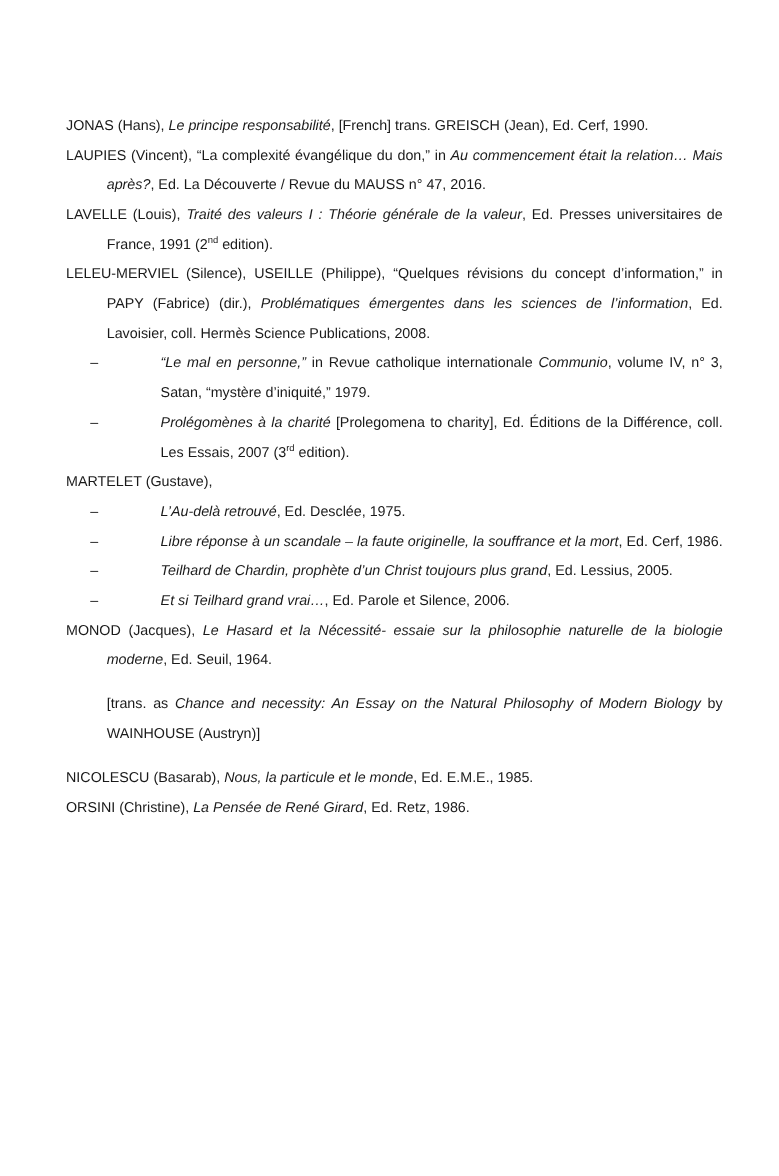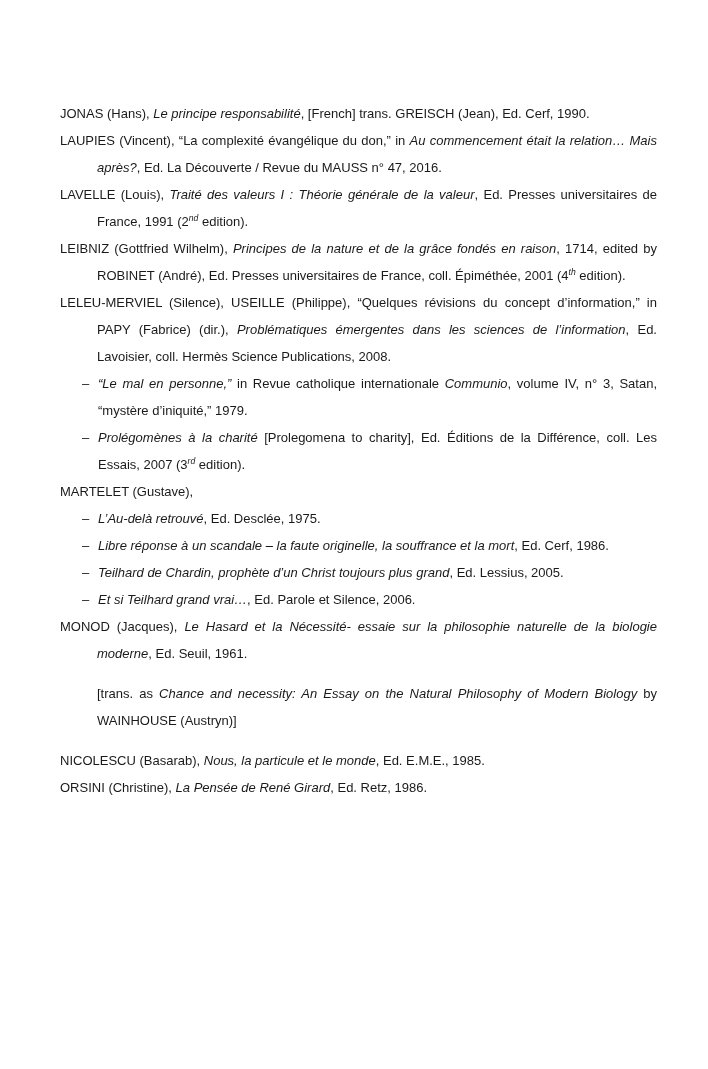--- a/index.html
+++ b/index.html
@@ -62,53 +62,50 @@
   }
   .dash-marker {
     flex: 0 0 auto;
     width: 16px;
     text-align: left;
   }
   .dash-text {
     flex: 1 1 auto;
     text-align: justify;
     text-justify: inter-word;
+    margin-left: 48px;
   }
   .dash-text.ragged { text-align: left; }
 
   i, .it { font-style: italic; }
 
   sup {
     font-size: 0.66em;
     vertical-align: super;
     line-height: 0;
-    font-style: italic;
   }
 </style>
 </head>
 <body>
 
 <div id="bibliography-page">
 
   <p class="entry">
     <span>JONAS (Hans), </span><i>Le principe responsabilité</i><span>, [French] trans. GREISCH (Jean), Ed. Cerf, 1990.</span>
   </p>
 
 
   <p class="entry">
     <span>LAUPIES (Vincent), “La complexité évangélique du don,” in </span><i>Au commencement était la relation… Mais après?</i><span>, Ed. La Découverte / Revue du MAUSS n° 47, 2016.</span>
   </p>
 
   <p class="entry">
     <span>LAVELLE (Louis), </span><i>Traité des valeurs I : Théorie générale de la valeur</i><span>, Ed. Presses universitaires de France, 1991 (2</span><sup>nd</sup><span> edition).</span>
   </p>
 
-  <p class="entry">
-    <span>LEIBNIZ (Gottfried Wilhelm), </span><i>Principes de la nature et de la grâce fondés en raison</i><span>, 1714, edited by ROBINET (André), Ed. Presses universitaires de France, coll. Épiméthée, 2001 (4</span><sup>th</sup><span> edition).</span>
-  </p>
 
   <p class="entry">
     <span>LELEU-MERVIEL (Silence), USEILLE (Philippe), “Quelques révisions du concept d’information,” in PAPY (Fabrice) (dir.), </span><i>Problématiques émergentes dans les sciences de l’information</i><span>, Ed. Lavoisier, coll. Hermès Science Publications, 2008.</span>
   </p>
 
   <div class="dash-item">
     <span class="dash-marker">–</span>
     <span class="dash-text"><i>“Le mal en personne,”</i><span> in Revue catholique internationale </span><i>Communio</i><span>, volume IV, n° 3, Satan, “mystère d’iniquité,” 1979.</span></span>
   </div>
   <div class="dash-item">
@@ -128,21 +125,21 @@
   <div class="dash-item">
     <span class="dash-marker">–</span>
     <span class="dash-text"><i>Teilhard de Chardin, prophète d’un Christ toujours plus grand</i><span>, Ed. Lessius, 2005.</span></span>
   </div>
   <div class="dash-item">
     <span class="dash-marker">–</span>
     <span class="dash-text ragged"><i>Et si Teilhard grand vrai…</i><span>, Ed. Parole et Silence, 2006.</span></span>
   </div>
 
   <p class="entry">
-    <span>MONOD (Jacques), </span><i>Le Hasard et la Nécessité- essaie sur la philosophie naturelle de la biologie moderne</i><span>, Ed. Seuil, 1961.</span>
+    <span>MONOD (Jacques), </span><i>Le Hasard et la Nécessité- essaie sur la philosophie naturelle de la biologie moderne</i><span>, Ed. Seuil, 1964.</span>
   </p>
   <p class="transnote">
     <span>[trans. as </span><i>Chance and necessity: An Essay on the Natural Philosophy of Modern Biology</i><span> by WAINHOUSE (Austryn)]</span>
   </p>
 
   <p class="entry ragged">
     <span>NICOLESCU (Basarab), </span><i>Nous, la particule et le monde</i><span>, Ed. E.M.E., 1985.</span>
   </p>
 
   <p class="entry ragged">

